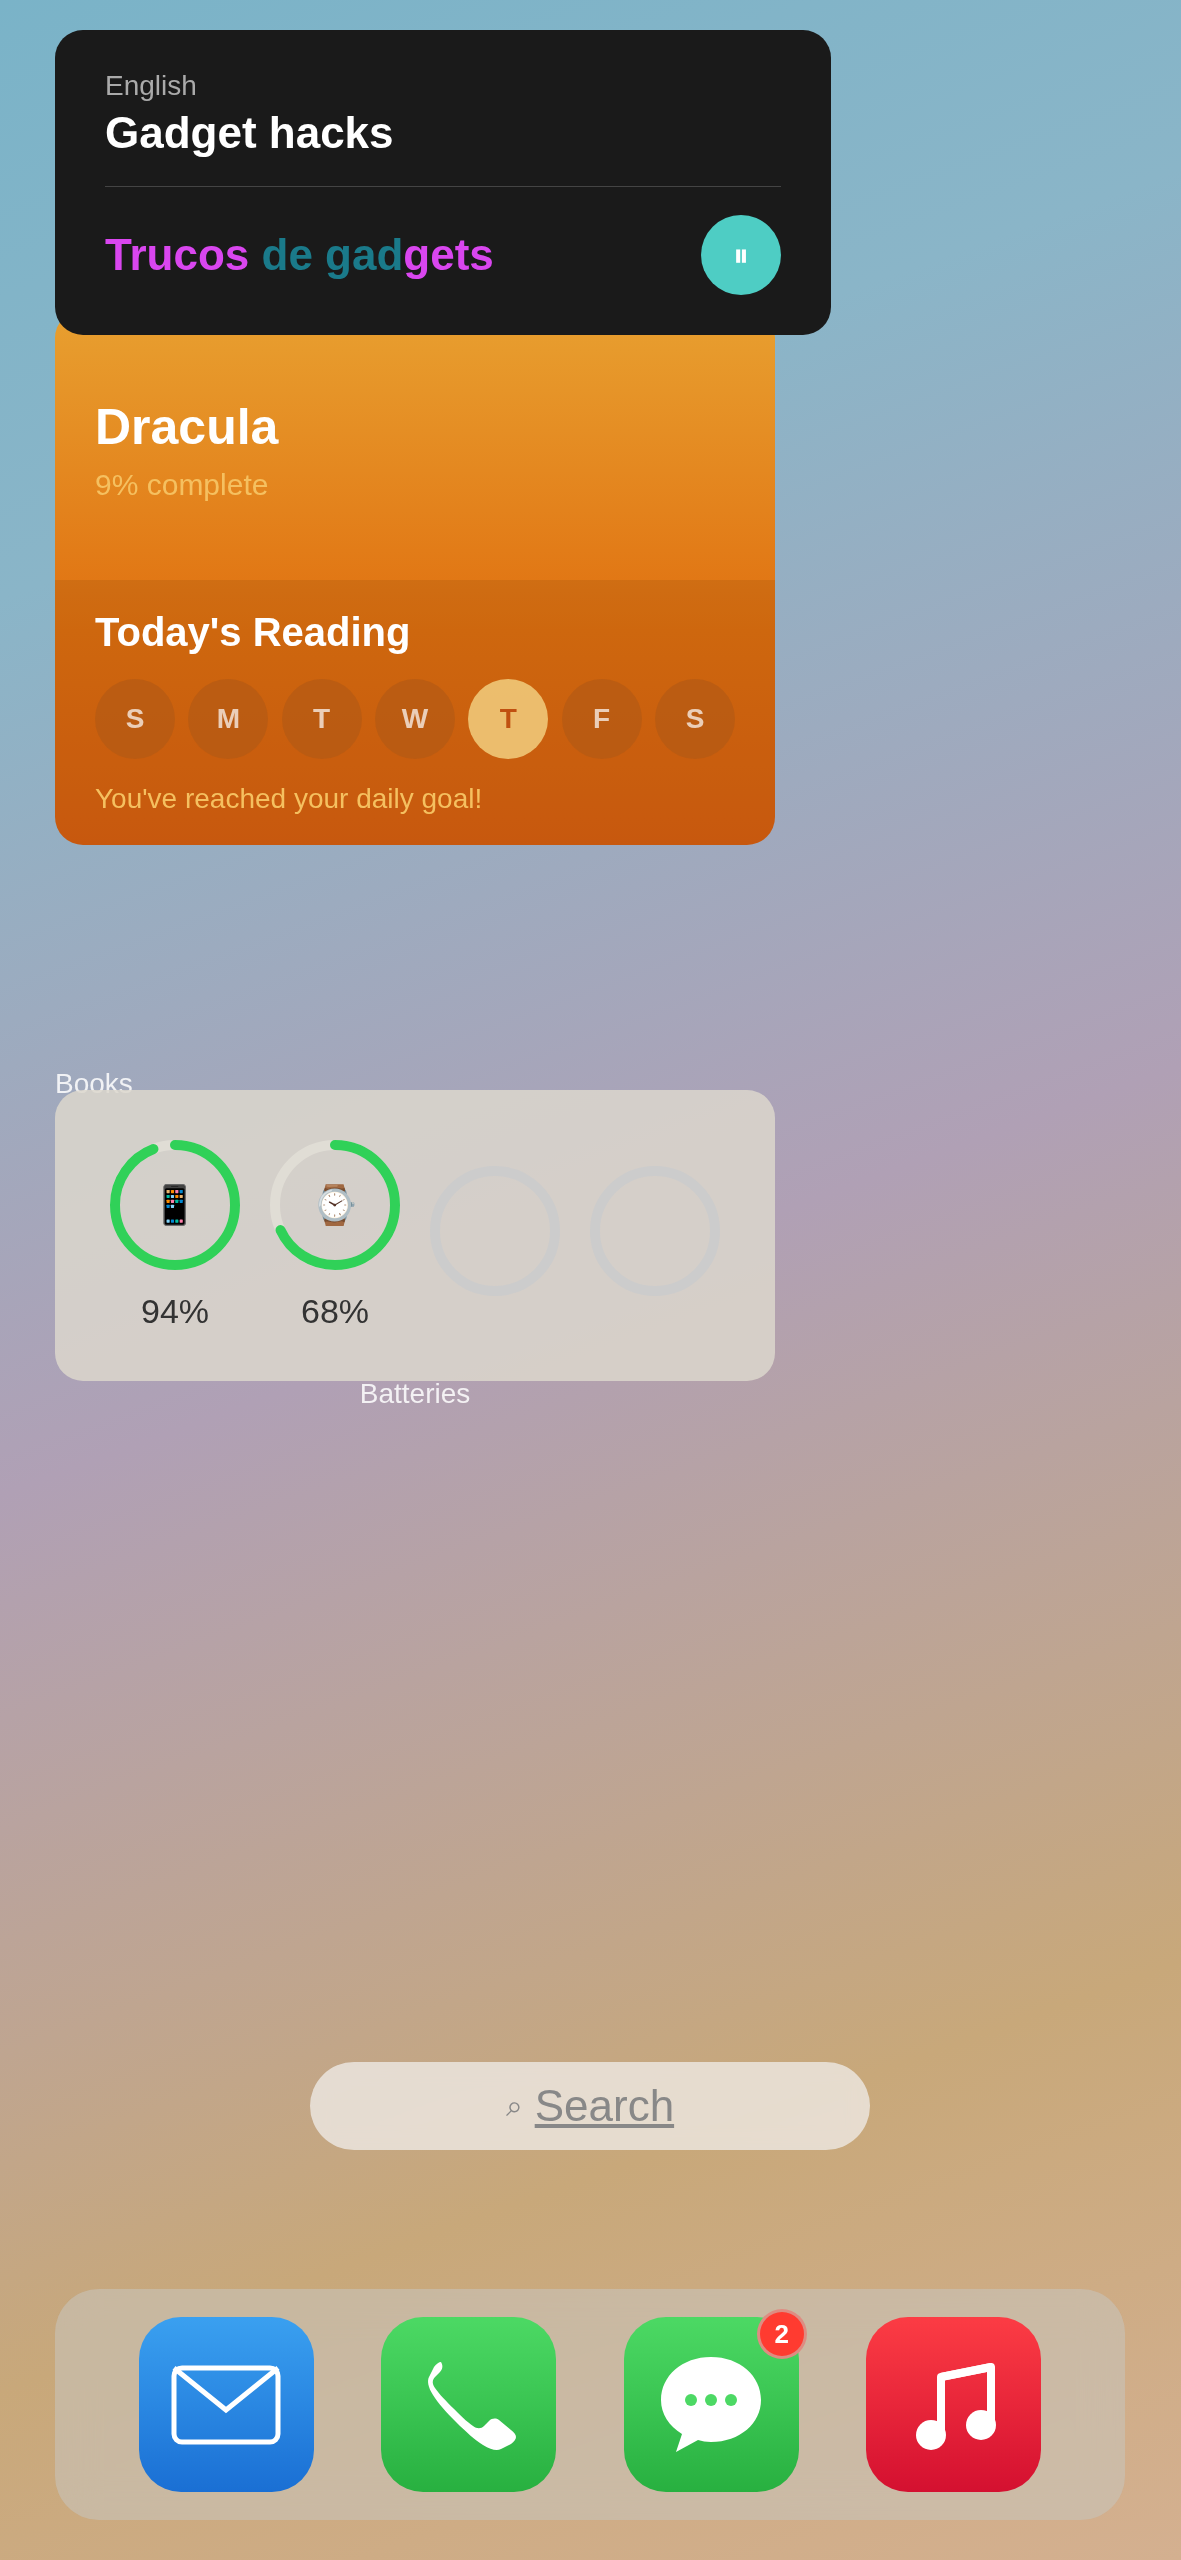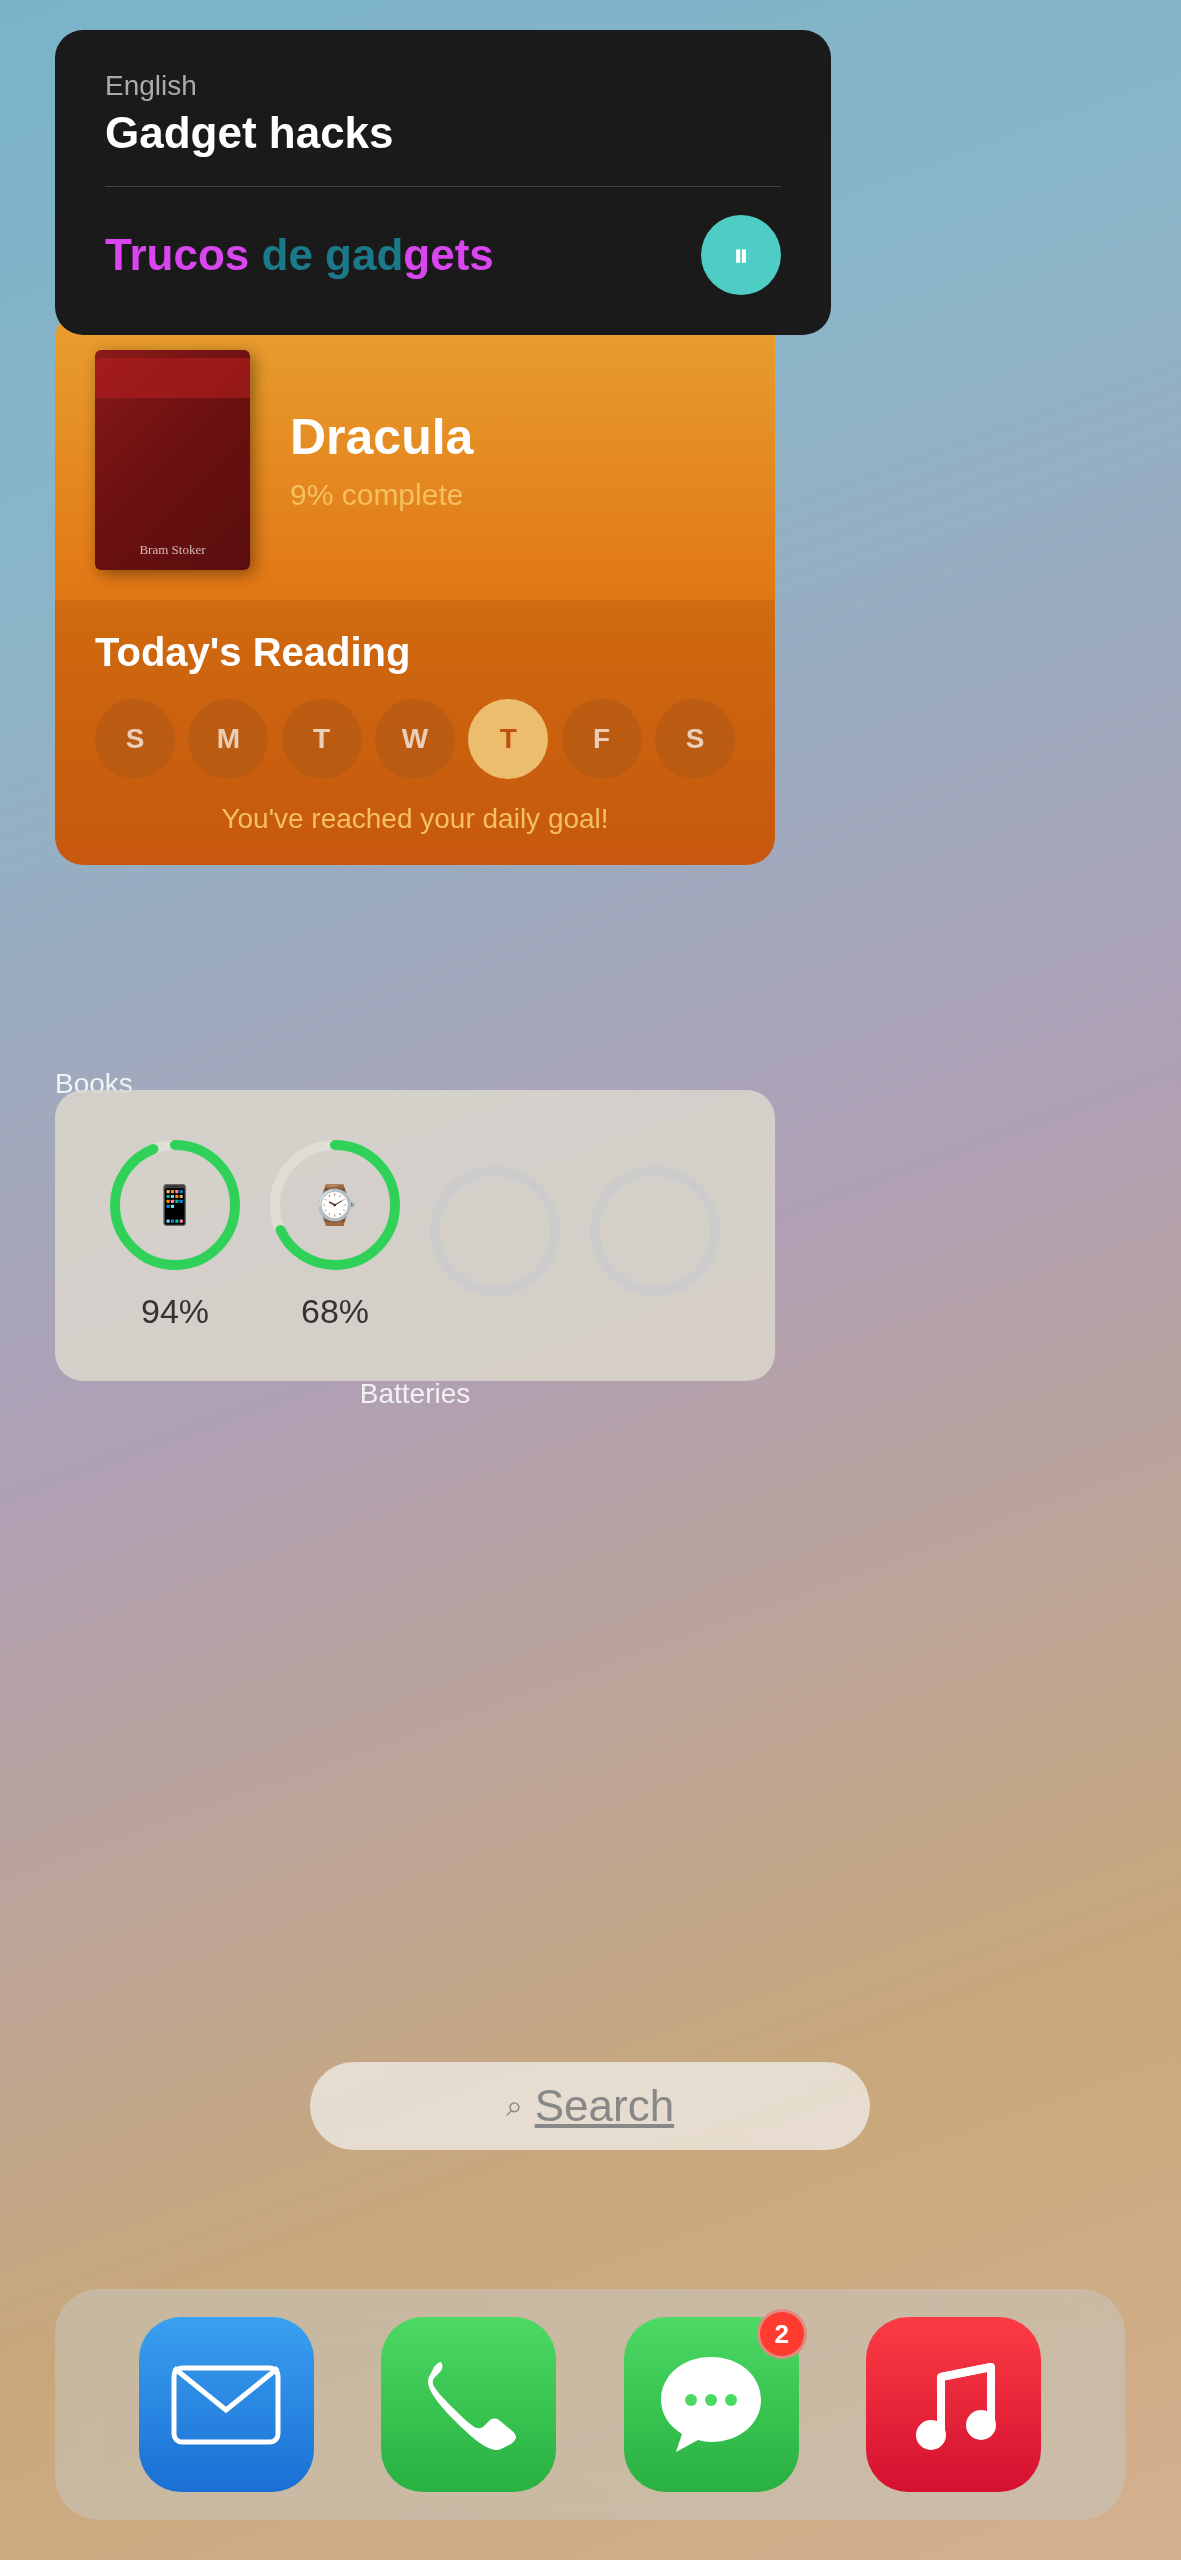--- a/index.html
+++ b/index.html
@@ -163,21 +163,20 @@
       color: rgba(255,255,255,0.7);
       font-weight: 600;
     }
     .day-circle.active {
       background: rgba(240, 200, 120, 0.9);
       color: #c05010;
     }
     .goal-text {
       font-size: 28px;
       color: #f5c060;
-      text-align: center;
       font-weight: 500;
     }
     .widget-label {
       font-size: 28px;
       color: rgba(255,255,255,0.85);
       margin-top: 18px;
       font-weight: 400;
     }
 
     
@@ -324,23 +323,20 @@
       <span class="normal">Trucos </span><span class="bold">de gad</span><span class="normal">gets</span>
     </div>
     <div class="pause-button">
       <span class="pause-icon">⏸</span>
     </div>
   </div>
 </div>
 
 <div class="books-widget">
   <div class="books-top">
-    <div class="book-cover">
-      <span class="book-author">Bram Stoker</span>
-    </div>
     <div class="book-info">
       <div class="book-title">Dracula</div>
       <div class="book-progress">9% complete</div>
     </div>
   </div>
   <div class="books-bottom">
     <div class="reading-label">Today's Reading</div>
     <div class="days-row">
       <div class="day-circle">S</div>
       <div class="day-circle">M</div>

